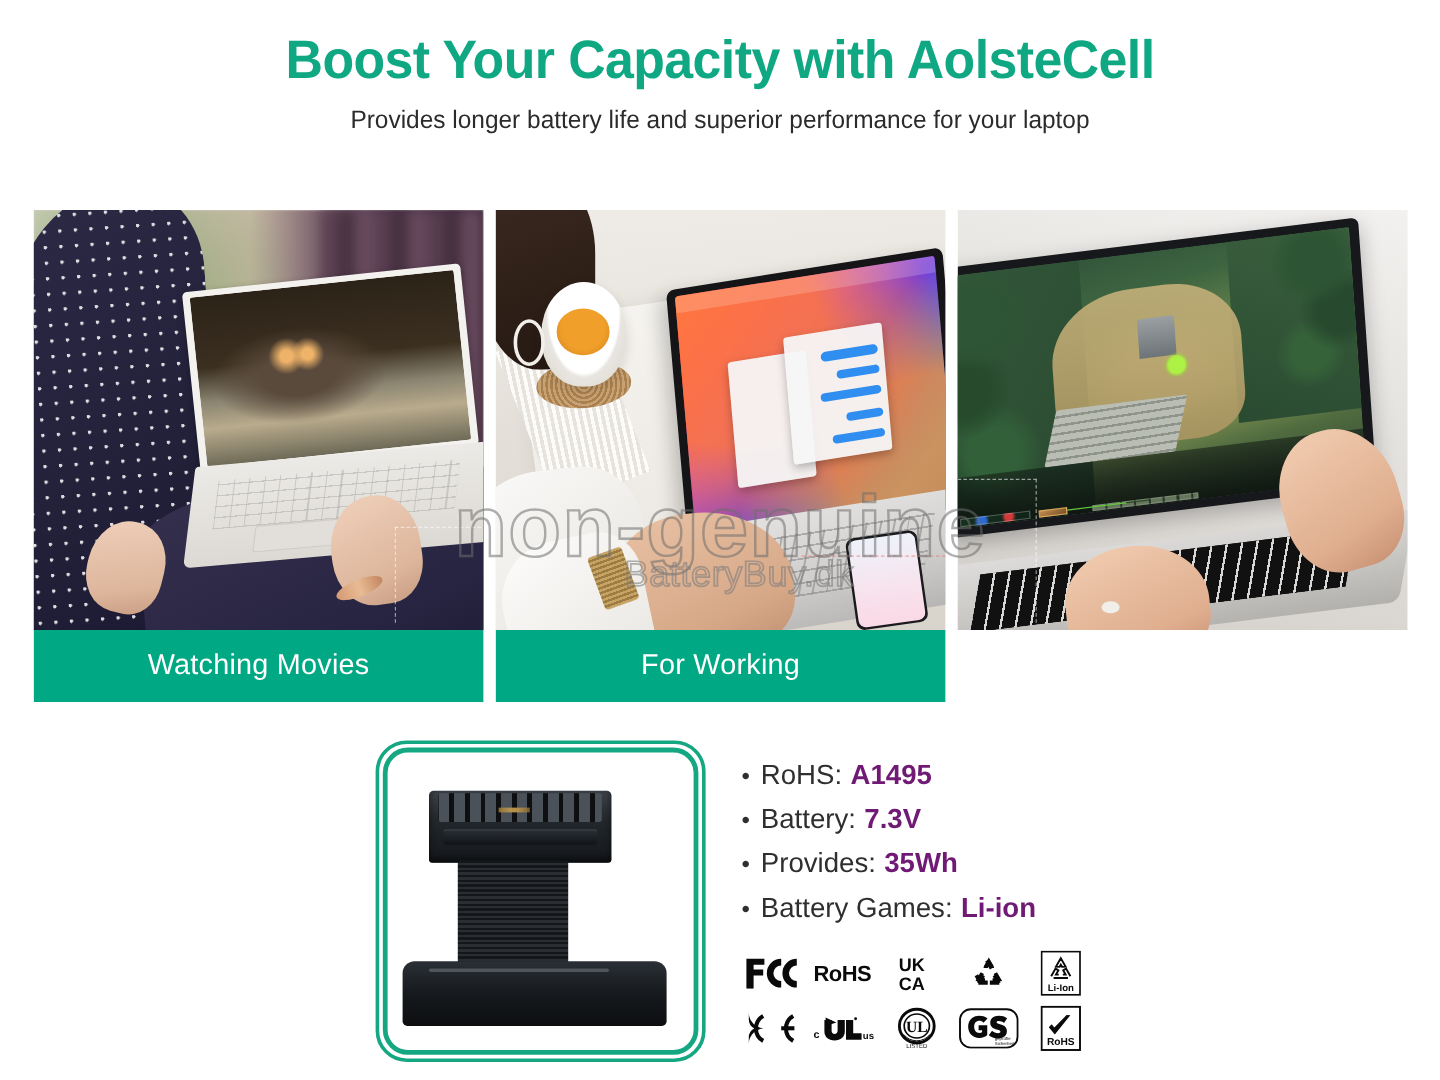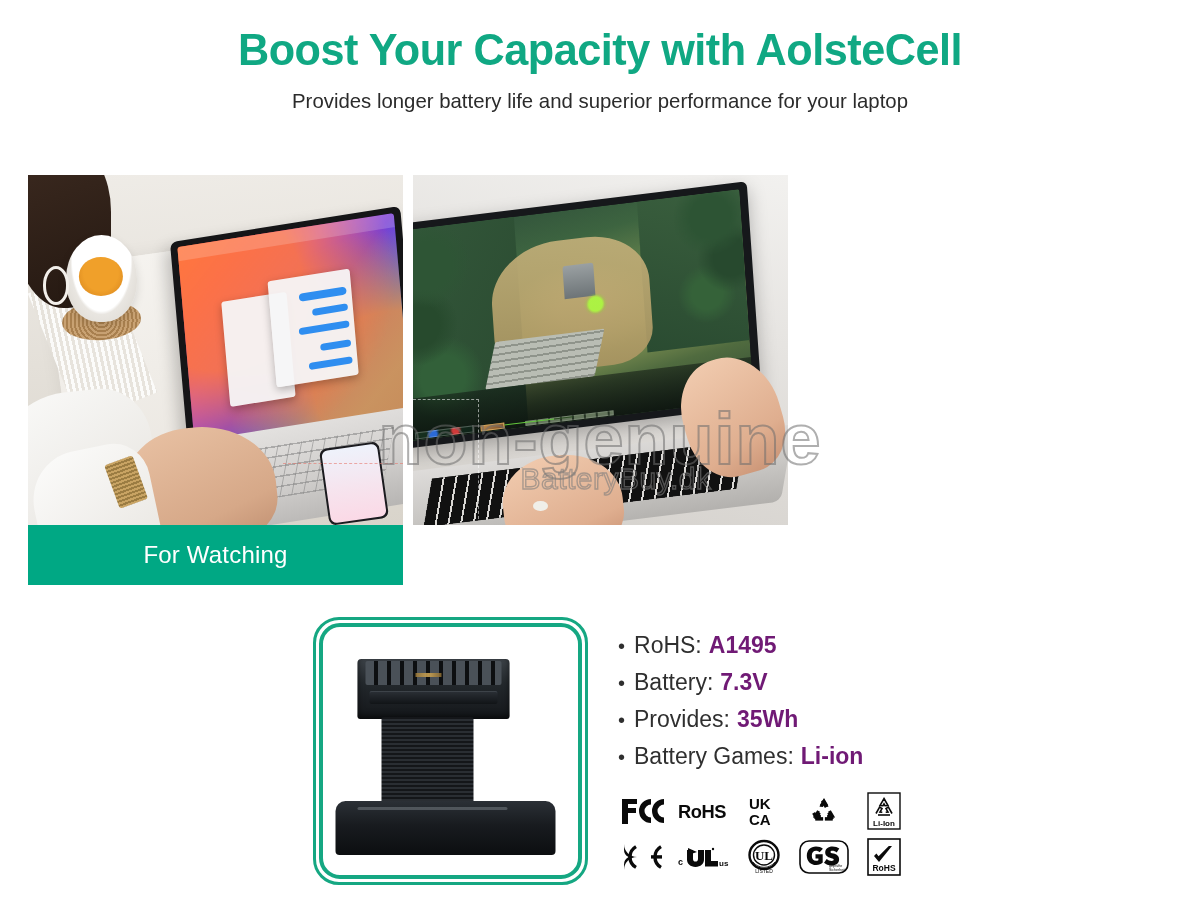--- a/index.html
+++ b/index.html
@@ -544,20 +544,42 @@
 </head>
 <body>
 
 <div class="header">
   <div class="headline">Boost Your Capacity with AolsteCell</div>
   <div class="subhead">Provides longer battery life and superior performance for your laptop</div>
 </div>
 
 <div class="panels">
 
+  <div class="panel">
+    <div class="photo p1">
+      <div class="bg-blur"></div>
+      <div class="col-blur"></div>
+      <div class="person"></div>
+      <div class="lap"></div>
+      <div class="laptop">
+        <div class="screen">
+          <div class="screen-inner"></div>
+        </div>
+        <div class="keyboard">
+          <div class="keys"></div>
+          <div class="trackpad"></div>
+        </div>
+      </div>
+      <div class="hand-l"></div>
+      <div class="hand-r"></div>
+      <div class="bracelet"></div>
+      <div class="crop-mark" style="right:2px;bottom:6px;width:72px;height:80px;border-width:1px 0 0 1px;"></div>
+    </div>
+    <div class="caption">Watching Movies</div>
+  </div>
 
   <div class="panel">
     <div class="photo p2">
       <div class="rug"></div>
       <div class="fringe"></div>
       <div class="head"></div>
       <div class="shoulder"></div>
       <div class="coaster"></div>
       <div class="cup">
         <div class="tea"></div>
@@ -582,21 +604,21 @@
         </div>
       </div>
       <div class="hands"></div>
       <div class="sleeve"></div>
       <div class="watch"></div>
       <div class="phone">
         <div class="phone-scr"></div>
       </div>
       <div class="crop-mark" style="right:0px;bottom:0px;width:120px;height:62px;border-width:1px 0 0 0;border-color:rgba(230,120,110,.6);"></div>
     </div>
-    <div class="caption">For Watching</div>
+    <div class="caption">For Working</div>
   </div>
 
   <div class="panel">
     <div class="photo p3">
       <div class="desk"></div>
       <div class="mb">
         <div class="mb-screen">
           <div class="game">
             <div class="trees-l"></div>
             <div class="trees-r"></div>

